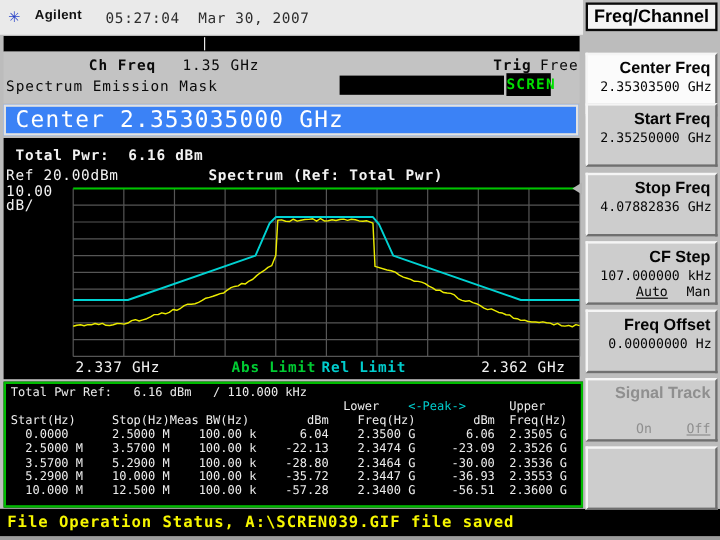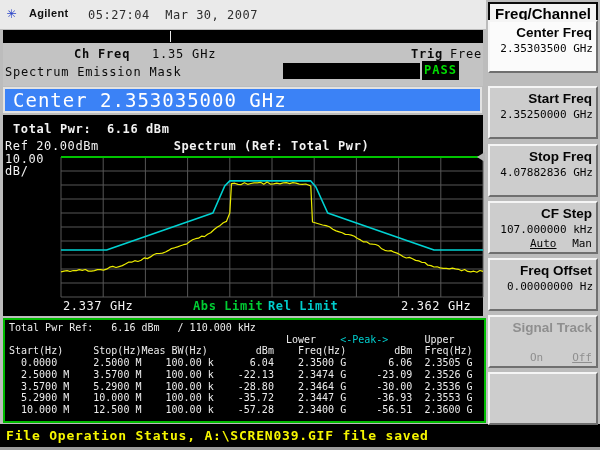--- a/index.html
+++ b/index.html
@@ -80,21 +80,21 @@
   <div class="abs annotbar"></div>
   <div class="abs annottick"></div>
 
   <div class="abs infoband"></div>
   <span class="abs t12 b" style="left:74px;top:47px;">Ch Freq</span>
   <span class="abs t12" style="left:152px;top:47px;">1.35 GHz</span>
   <span class="abs t12 b" style="left:411px;top:47px;">Trig</span>
   <span class="abs t12" style="left:450px;top:47px;">Free</span>
   <span class="abs t12" style="left:5px;top:65px;">Spectrum Emission Mask</span>
   <div class="abs afbox"></div>
-  <div class="abs passbox">PASS</div>
+  <div class="abs passbox">SCREN</div>
 
   <div class="abs centerbox">
     <div class="centertext mono">Center 2.353035000 GHz</div>
   </div>
 
   <div class="abs graph"></div>
   <span class="abs g12 b" style="left:13px;top:122px;"><span>Total Pwr:</span>&nbsp;&nbsp;<span>6.16 dBm</span></span>
   <span class="abs g12" style="left:5px;top:139px;">Ref 20.00dBm</span>
   <span class="abs g12 b" style="left:60px;top:139px;width:423px;text-align:center;">Spectrum (Ref: Total Pwr)</span>
   <span class="abs g12" style="left:5px;top:152px;">10.00</span>
@@ -123,21 +123,21 @@
       <div class="tline">  5.2900 M    10.000 M    100.00 k    -35.72    2.3447 G     -36.93  2.3553 G </div>
       <div class="tline">  10.000 M    12.500 M    100.00 k    -57.28    2.3400 G     -56.51  2.3600 G </div>
     </div>
 
   <div class="abs statusbar"></div>
   <span class="abs statustext mono">File Operation Status, A:\SCREN039.GIF file saved</span>
   <div class="abs botstrip"></div>
 
   <div class="abs panel" id="softpanel">
     <div class="menutitle">Freq/Channel</div>
-  <div class="sk active" style="top: 20px; padding-left: 36px;">
+  <div class="sk active" style="top: 44px; padding-left: 36px;">
         <div class="lbl">Center Freq</div>
         <div class="val">2.35303500 GHz</div>
       </div>
       <div class="sk" style="top: 86px;">
         <div class="lbl">Start Freq</div>
         <div class="val">2.35250000 GHz</div>
       </div>
       <div class="sk" style="top: 144px;">
         <div class="lbl">Stop Freq</div>
         <div class="val">4.07882836 GHz</div>

